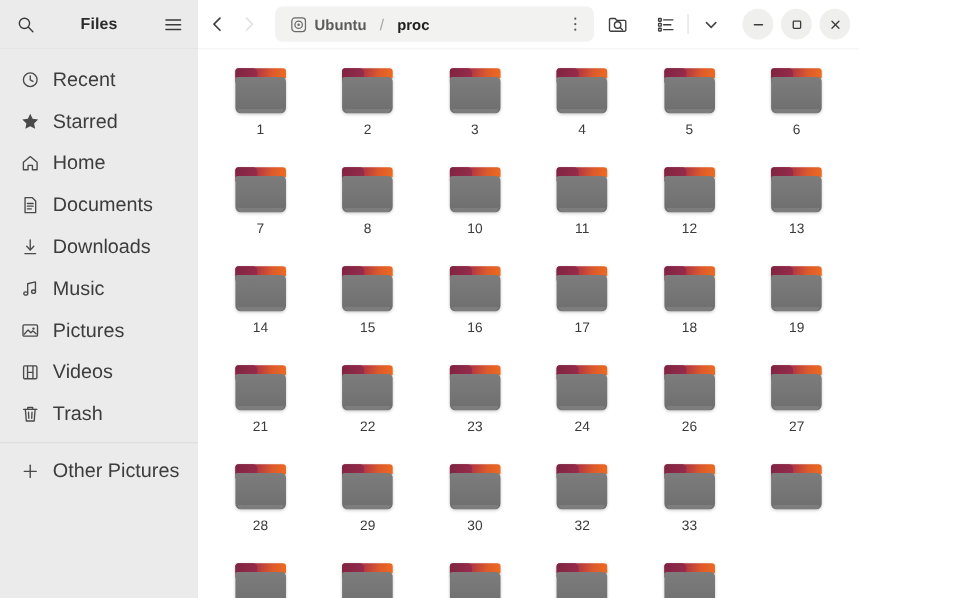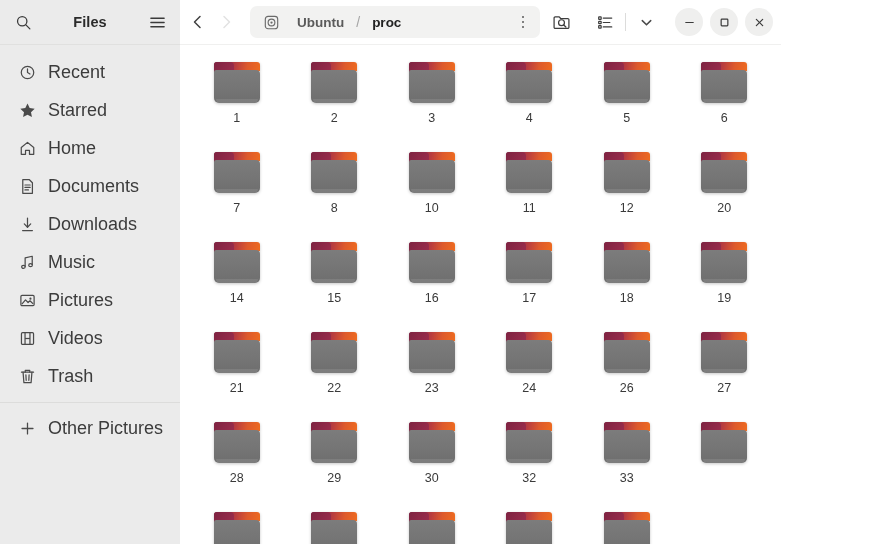--- a/index.html
+++ b/index.html
@@ -79,21 +79,21 @@
     background: #f2f2f1;
     border-radius: 7px;
     display: flex;
     align-items: center;
     padding: 0 6px 0 10px;
     min-width: 0;
   }
   .crumb {
     display: flex;
     align-items: center;
-    gap: 18px;
+    gap: 7px;
     padding: 2px 4px;
     flex: 0 0 auto;
     justify-content: space-between;
   }
   .crumb-label {
     font-size: 13.5px;
     color: #5b5b5b;
     font-weight: bold;
     white-space: nowrap;
   }
@@ -571,21 +571,21 @@
           </div>
           <div class="gname">12</div>
         </div>
 
         <div class="gitem">
           <div class="folder">
             <div class="tab"></div>
             <div class="tab-notch"></div>
             <div class="body-f"></div>
           </div>
-          <div class="gname">20</div>
+          <div class="gname">13</div>
         </div>
 
         <div class="gitem">
           <div class="folder">
             <div class="tab"></div>
             <div class="tab-notch"></div>
             <div class="body-f"></div>
           </div>
           <div class="gname">14</div>
         </div>

